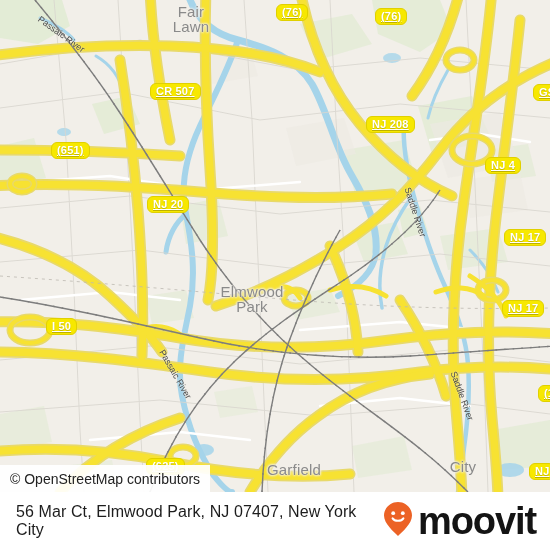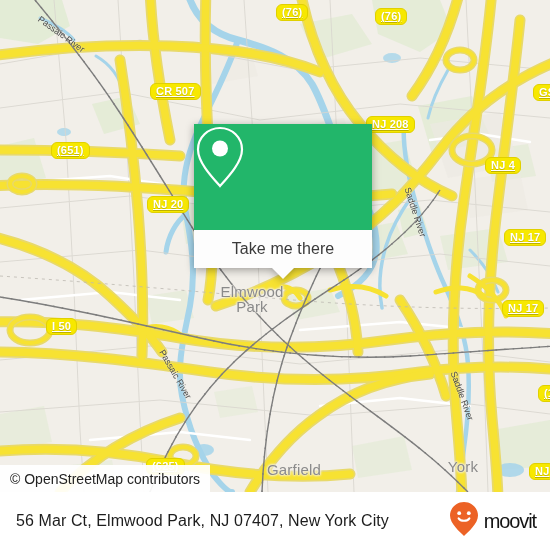--- a/index.html
+++ b/index.html
@@ -71,22 +71,22 @@
 
   
   #footer{
     position:absolute; left:0; top:492px; width:550px; height:58px;
     background:#ffffff; display:flex; align-items:center;
     justify-content:space-between; padding:0 14px 0 16px;
   }
   #footer-address{ font-size:16px; color:#1d1d1d; letter-spacing:.1px; }
   #brand{ display:flex; align-items:center; gap:5px; }
   #brand-word{
-    font-size:20px; color:#141414; letter-spacing:-1.1px;
-    font-weight:normal; line-height:30px;
+    font-size:38px; color:#141414; letter-spacing:-1.1px;
+    font-weight:bold; line-height:30px;
   }
 </style>
 </head>
 <body>
 
 <div id="root">
 
   <div id="map">
 
     <svg width="550" height="492" viewBox="0 0 550 492">
@@ -292,55 +292,42 @@
       </g>
 
       <path d="M0 276 C90 282 180 290 270 298 C360 306 450 310 550 308" stroke="#bdb9b2" fill="none" stroke-width="1" stroke-dasharray="3 4" opacity=".8"></path>
     </svg>
 
     <div class="river-label" style="left:42px; top:14px; transform:rotate(36deg);">Passaic River</div>
     <div class="river-label" style="left:412px; top:186px; transform:rotate(72deg);">Saddle River</div>
     <div class="river-label" style="left:458px; top:370px; transform:rotate(70deg);">Saddle River</div>
     <div class="river-label" style="left:166px; top:348px; transform:rotate(60deg);">Passaic River</div>
 
+    <div class="place-label" style="left:152px; top:4px; width:78px;">Fair
+Lawn</div>
     <div class="place-label" style="left:208px; top:284px; width:88px;">Elmwood
 Park</div>
     <div class="place-label" style="left:254px; top:462px; width:80px;">Garfield</div>
-    <div class="place-label" style="left:440px; top:459px; width:46px;">York</div>
+    <div class="place-label" style="left:440px; top:459px; width:46px;">City</div>
 
     <div class="shield" style="left:276px; top:4px;">(76)</div>
     <div class="shield" style="left:375px; top:8px;">(76)</div>
     <div class="shield" style="left:150px; top:83px;">CR 507</div>
     <div class="shield" style="left:505px; top:84px;margin-left:28px;">GSP</div>
     <div class="shield" style="left:366px; top:116px;">NJ 208</div>
     <div class="shield" style="left:485px; top:157px;">NJ 4</div>
     <div class="shield" style="left:51px; top:142px;">(651)</div>
     <div class="shield" style="left:147px; top:196px;">NJ 20</div>
     <div class="shield" style="left:504px; top:229px;">NJ 17</div>
     <div class="shield" style="left:46px; top:318px;">I 50</div>
     <div class="shield" style="left:502px; top:300px;">NJ 17</div>
     <div class="shield" style="left:538px; top:385px;">(1</div>
     <div class="shield" style="left:146px; top:458px;">(625)</div>
     <div class="shield" style="left:529px; top:463px;">NJ</div>
 
-    <div id="card">
-      <div id="card-top">
-        <span>
-          <svg width="52" height="66" viewBox="0 0 52 66" fill="none" xmlns="http://www.w3.org/2000/svg">
-            <path d="M26 4 C13.8 4 4 13.6 4 25.4 C4 38 17 52 26 62
-                     C35 52 48 38 48 25.4 C48 13.6 38.2 4 26 4 Z" stroke="#ffffff" stroke-width="2.2" fill="none"></path>
-            <circle cx="26" cy="24.5" r="8" fill="#ffffff"></circle>
-          </svg>
-        </span>
-      </div>
-      <div id="card-bottom">
-        <span>Take me there</span>
-        <div id="card-tail"></div>
-      </div>
-    </div>
 
     <div id="osm-strip">
       <span>© OpenStreetMap contributors</span>
     </div>
   </div>
 
   <div id="footer">
     <div id="footer-address">56 Mar Ct, Elmwood Park, NJ 07407, New York City</div>
     <div id="brand">
       <span>

